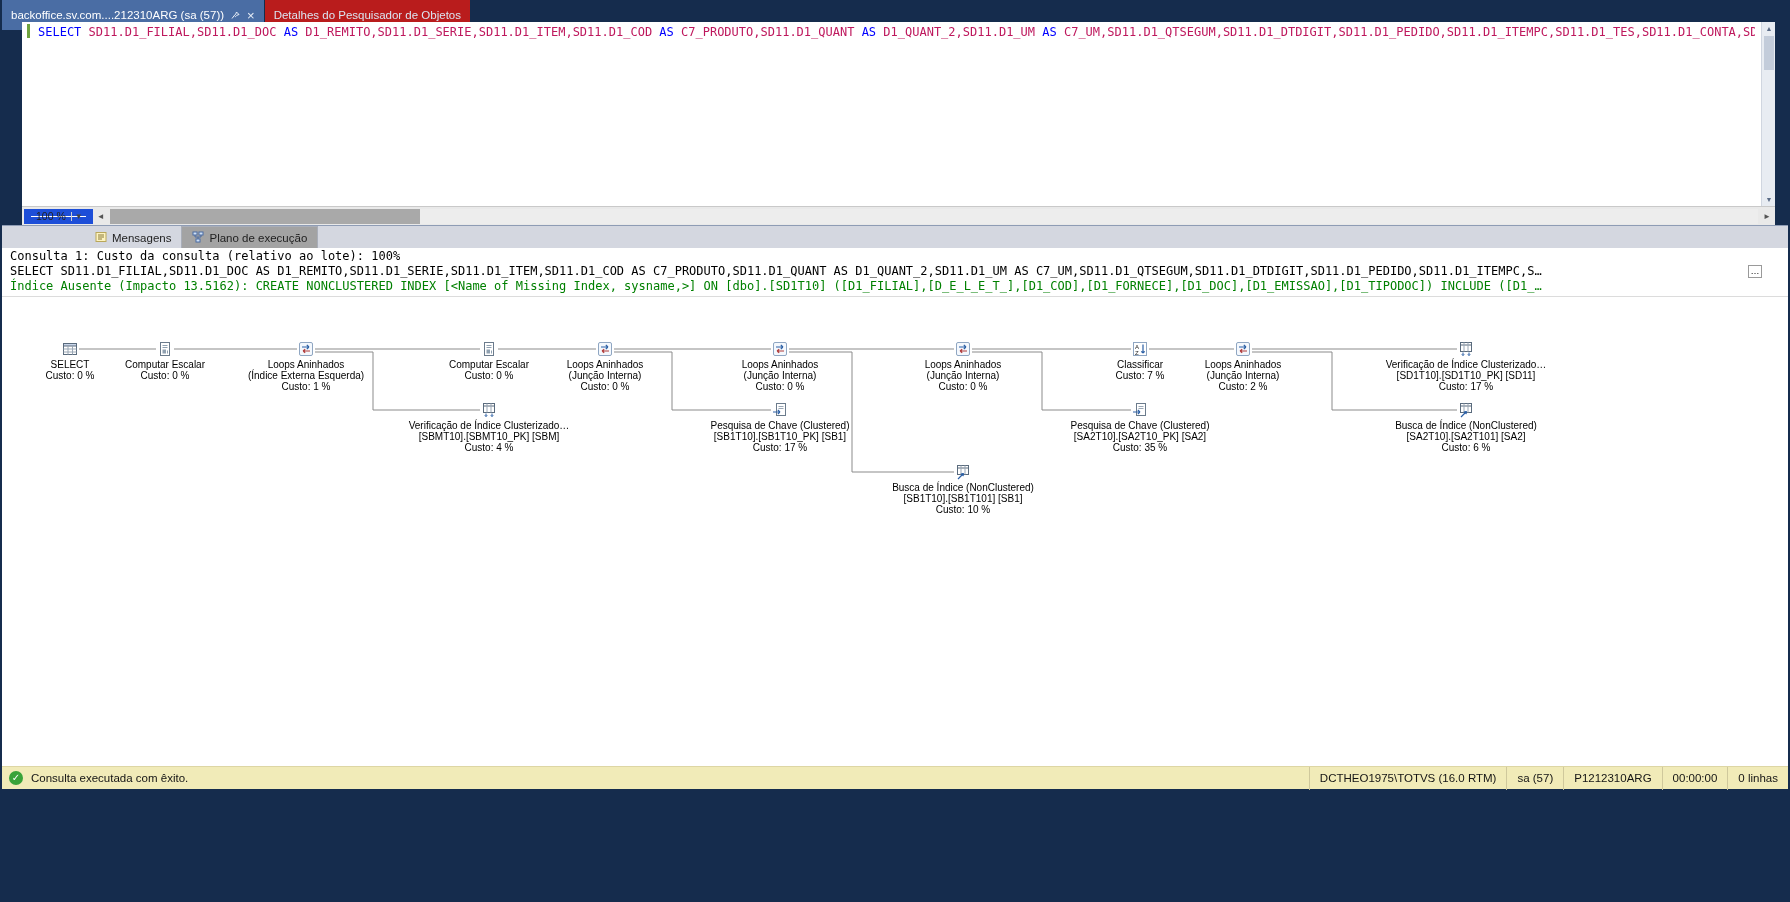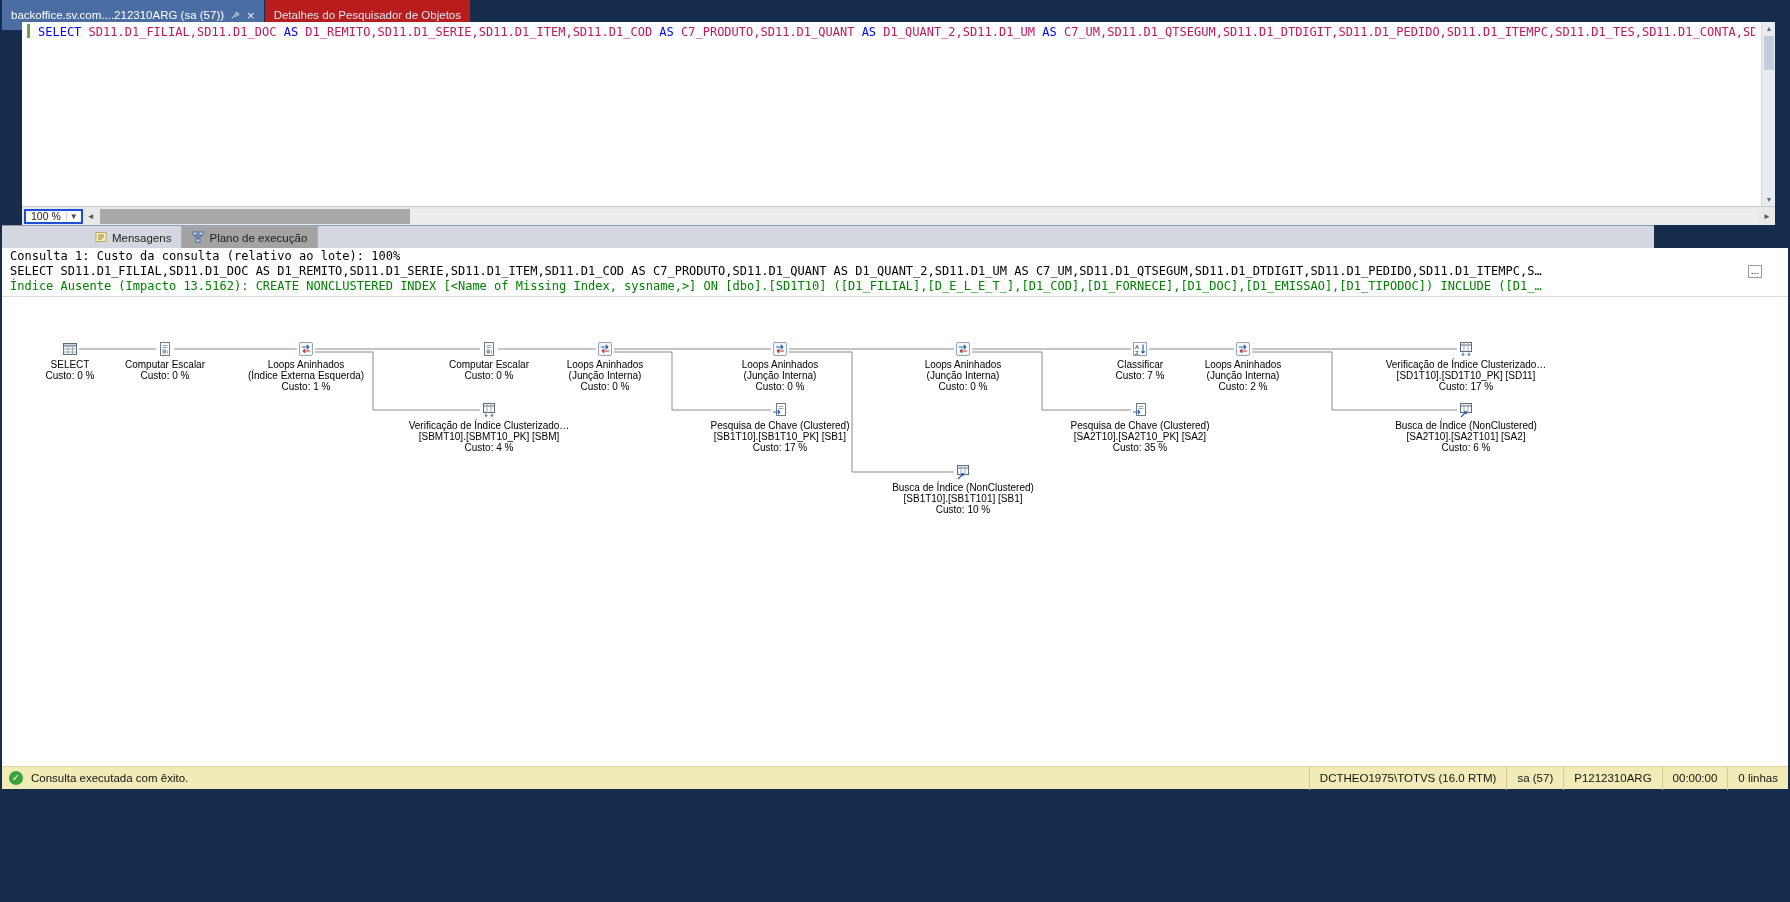--- a/index.html
+++ b/index.html
@@ -23,29 +23,29 @@
   .tok-kw { color:#0000ff; }
   .tok-pl { color:#be185d; }
   .v-scrollbar { position:absolute; right:0; top:0; width:14px; height:100%; background:#e8ecf2; border-left:1px solid #d0d6e0; }
   .vs-up,.vs-down { width:14px; height:13px; font-size:7px; text-align:center; line-height:13px; color:#5a6b86; }
   .vs-down { position:absolute; bottom:0; }
   .vs-thumb { position:absolute; top:14px; left:2px; width:10px; height:34px; background:#c3ccda; }
 
   
   .editor-bottom { position:absolute; left:22px; top:206px; width:1753px; height:19px; background:#e9e9e9;
                    display:flex; align-items:center; border-top:1px solid #c9c9c9; }
-  .zoom-combo { display:flex; align-items:center; height:15px; background:#fff; border:2px solid #1d4ed8;
+  .zoom-combo { display:flex; align-items:center; height:15px; background:#fff; border:7px solid #1d4ed8;
                 font-size:10.5px; padding:0 3px 0 5px; margin-left:2px; gap:5px; color:#222; }
   .zoom-dd { font-size:8px; color:#444; border-left:1px solid #ccc; padding-left:3px; }
   .hs-btn { width:16px; text-align:center; font-size:8px; color:#555; }
   .hs-track { flex:1; height:15px; position:relative; background:#ededed; margin:0 1px; }
   .hs-thumb { position:absolute; left:0; top:0; height:15px; width:310px; background:#a9a9a9; }
 
   
-  .results-tabs { position:absolute; left:2px; top:225px; width:1652px; height:23px; background:#d4d7e0;
+  .results-tabs { position:absolute; left:2px; top:225px; width:1786px; height:23px; background:#d4d7e0;
                   border-top:1px solid #8e9cb5; display:flex; align-items:flex-end; padding-left:83px; }
   .rtab { display:flex; align-items:center; gap:5px; height:20px; padding:0 10px; font-size:11.5px; color:#1e1e1e; }
   .rtab.active { background:#a3a3a3; border:1px solid #a9aeb9; border-bottom:none; height:22px; }
 
   
   .results { position:absolute; left:2px; top:248px; width:1786px; height:518px; background:#ffffff;
              font-family:"DejaVu Sans Mono","Liberation Mono",monospace; font-size:12px; color:#000; }
   .res-line { padding:1px 0 0 8px; white-space:pre; height:15px; line-height:14px; overflow:hidden; }
   .res-line.missing { color:#008000; }
   .res-divider { border-bottom:1px solid #dcdcdc; margin-top:3px; }

